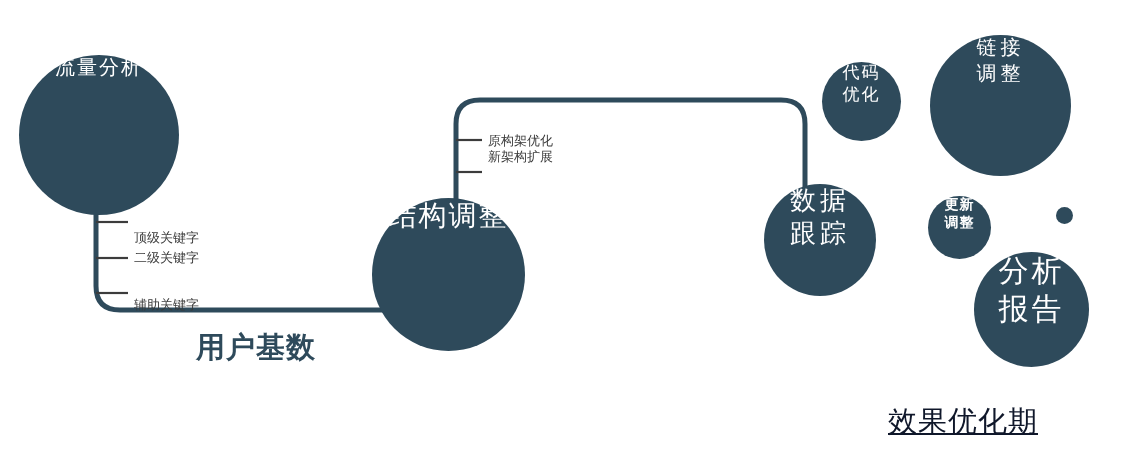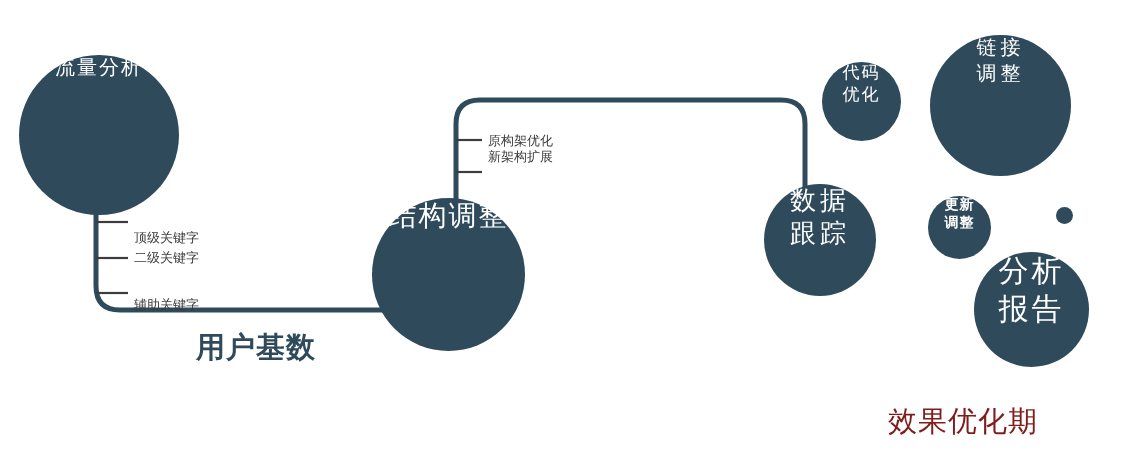--- a/index.html
+++ b/index.html
@@ -54,23 +54,24 @@
   .bl-0 { left: 134px; top: 229px; font-family: Liberation Serif, serif; }
   .bl-1 { left: 134px; top: 249px; }
   .bl-2 { left: 134px; top: 296px; }
   .bm-0 { left: 488px; top: 132px; }
   .bm-1 { left: 488px; top: 148px; }
   .footer-label {
     position: absolute;
     left: 888px; top: 402px;
     font-size: 29px;
     font-weight: 500;
-    color: #7f1d1d;
+    color: #0f172a;
     letter-spacing: 1px;
     white-space: nowrap;
+    text-decoration: underline;
   }
 </style>
 </head>
 <body>
 
 <div class="canvas">
 
   <svg class="connectors" width="1130" height="450" viewBox="0 0 1130 450" xmlns="http://www.w3.org/2000/svg">
 
     <path d="M 96 165 L 96 286 Q 96 310 120 310 L 400 310" fill="none" stroke="#2e4a5b" stroke-width="5" stroke-linecap="round"></path>

